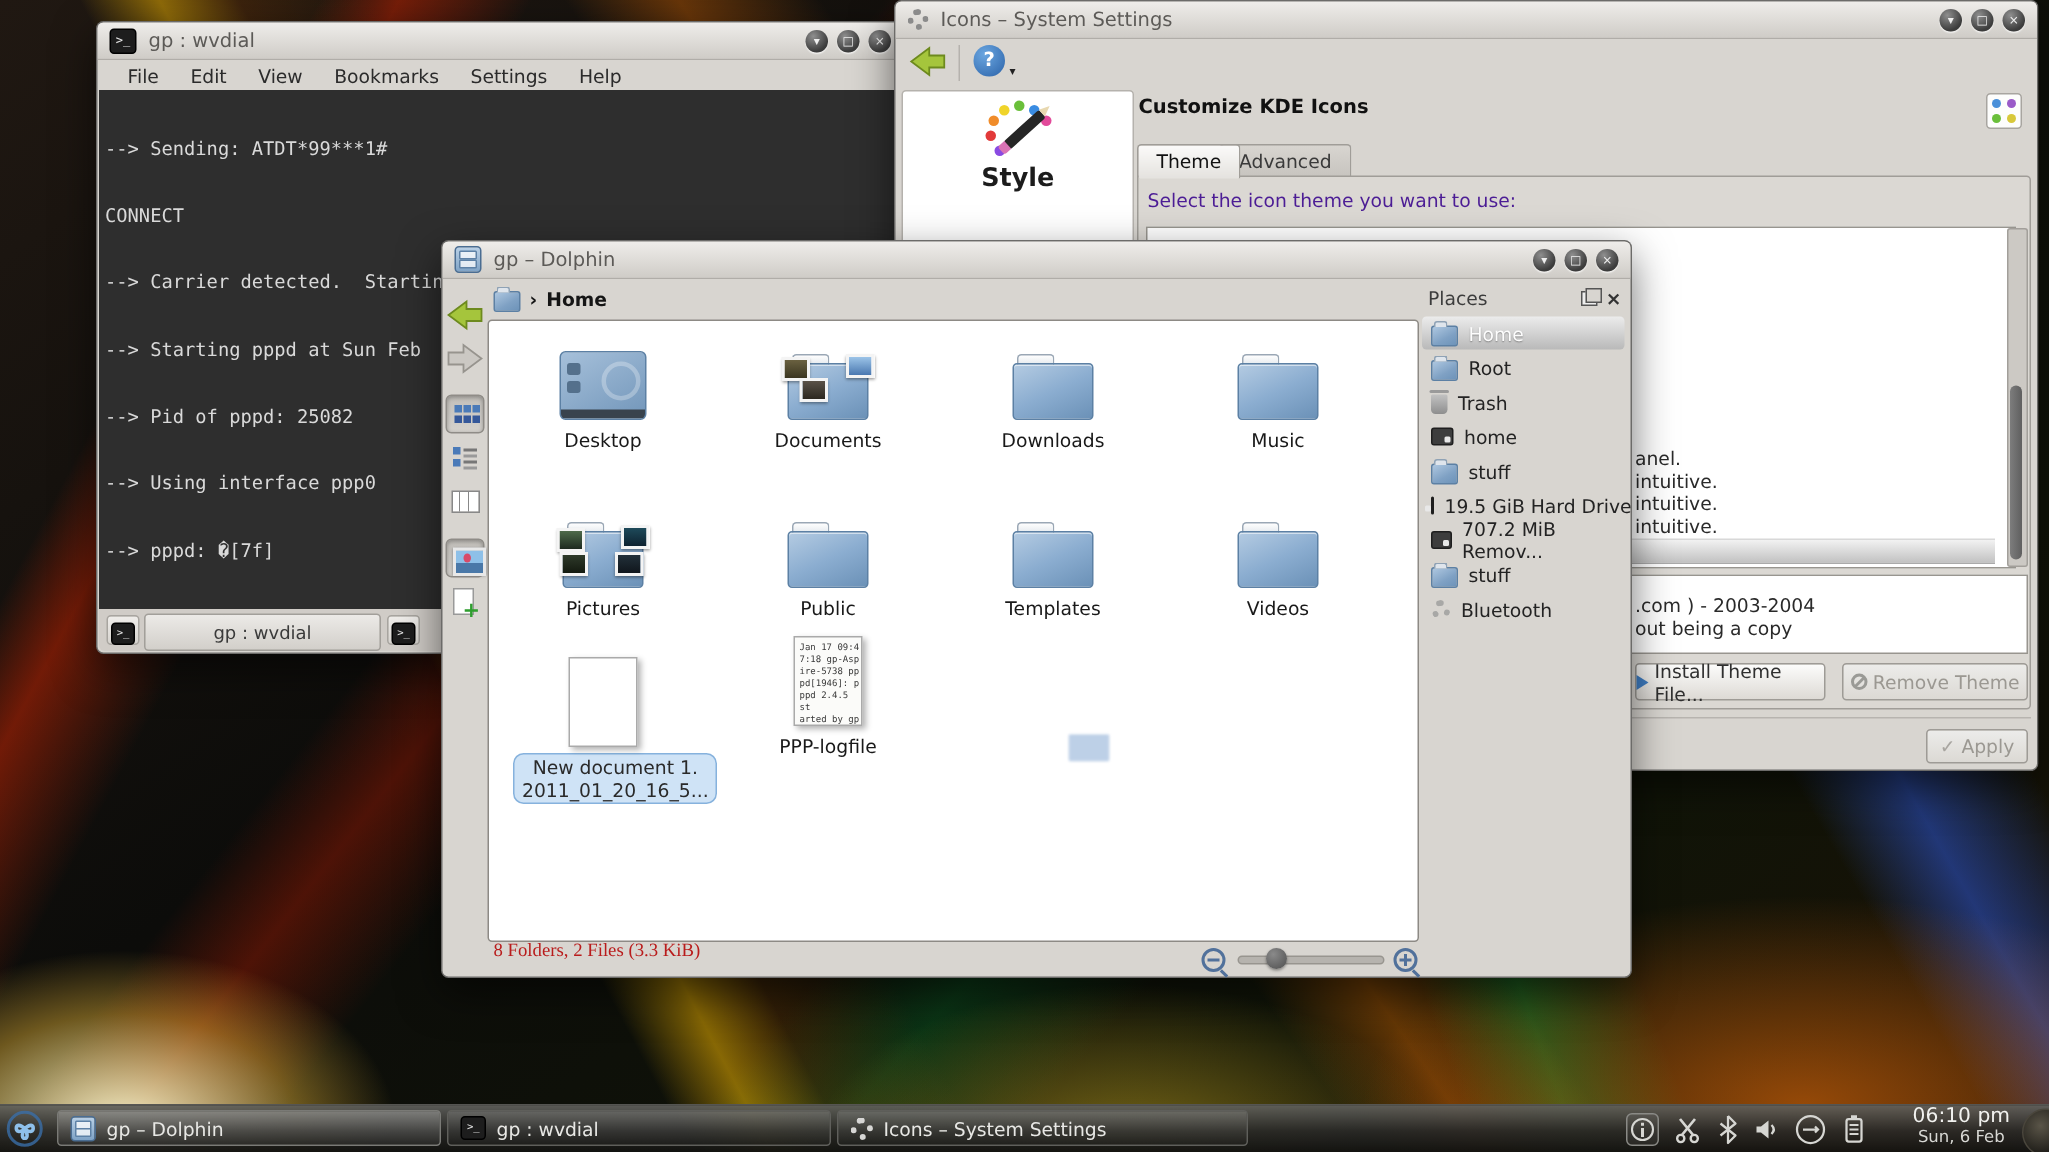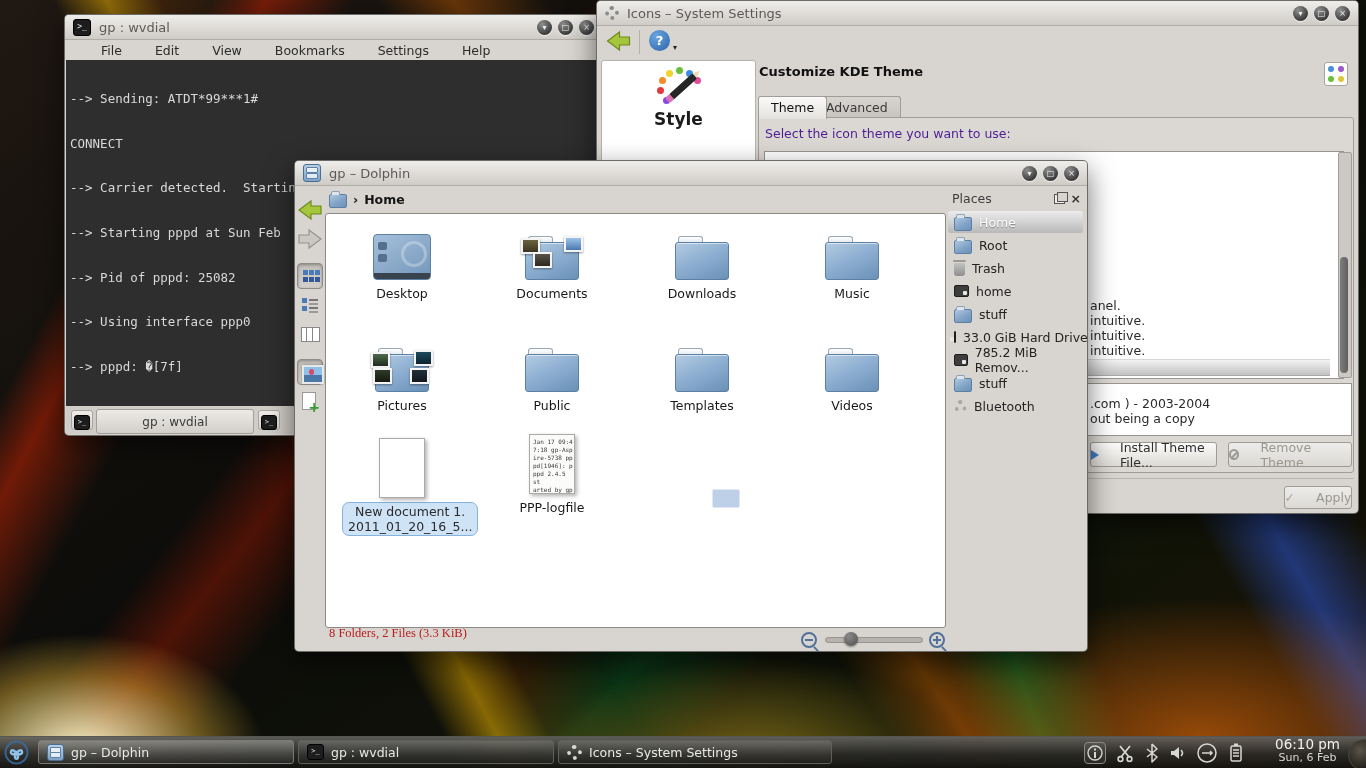--- a/index.html
+++ b/index.html
@@ -29,21 +29,21 @@
   .term-mini{width:16px;height:15px;background:#1d1d1d;border:1px solid #000;border-radius:3px;color:#e8e8e8;
     font-family:"DejaVu Sans Mono",monospace;font-size:8px;line-height:14px;text-align:center;display:inline-block;}
   .cab-mini{width:16px;height:16px;border-radius:3px;border:1px solid #4a6d92;display:inline-block;
     background:linear-gradient(#b9d0e6,#7fa3c6);position:relative;}
   .cab-mini::before,.cab-mini::after{content:"";position:absolute;left:2px;right:2px;height:4px;background:rgba(255,255,255,.75);
     border:1px solid #5d81a6;border-radius:1px;}
   .cab-mini::before{top:2px}.cab-mini::after{bottom:2px}
   .gear-mini{width:14px;height:14px;border-radius:50%;border:4px dotted #8b8b8b;box-sizing:border-box;display:inline-block;}
   .gear-mini.light{border-color:#d6d6d4;}
   
-  .menubar{display:flex;gap:33px;padding:3px 0 3px 36px;font-size:12.5px;color:#2b2b2b;}
+  .menubar{display:flex;gap:21px;padding:3px 0 3px 20px;font-size:12.5px;color:#2b2b2b;}
   .menubar span{cursor:default;}
   .termscreen{position:absolute;left:1px;right:1px;top:45px;bottom:29px;background:#2e2e2e;color:#d9d9d9;
     font-family:"DejaVu Sans Mono","Liberation Mono",monospace;font-size:12.5px;line-height:14.9px;
     padding:2px 0 0 4px;white-space:pre;overflow:hidden;}
   .termtabs{position:absolute;left:1px;right:1px;bottom:1px;height:28px;background:#d0ccc7;border-radius:0 0 4px 4px;}
   .ttab-btn{position:absolute;top:4px;width:22px;height:20px;background:linear-gradient(#efedea,#d6d3ce);
     border:1px solid #a8a5a0;border-radius:3px;text-align:center;padding-top:1px;box-sizing:border-box;}
   .ttab{position:absolute;top:3px;left:30px;width:156px;height:23px;background:linear-gradient(#eceae7,#d2cfca);
     border:1px solid #a29f9a;border-radius:3px;display:flex;align-items:center;justify-content:center;gap:5px;font-size:12px;color:#3a3a3a;}
   
@@ -65,21 +65,21 @@
   .heading{font-weight:bold;font-size:13px;color:#111;}
   .tab{position:absolute;height:22px;padding:0 12px;line-height:22px;font-size:12.5px;border:1px solid #a09d98;border-bottom:none;border-radius:3px 3px 0 0;}
   .tab.active{background:linear-gradient(#fbfaf9,#e4e2de);z-index:2;color:#111;}
   .tab.idle{background:linear-gradient(#d8d5d0,#c6c3be);color:#3a3a3a;}
   .tabframe{position:absolute;border:1px solid #a09d98;background:#dbd8d3;border-radius:0 3px 3px 3px;}
   .whitebox{position:absolute;background:#fff;border:1px solid #98958f;}
   .selband{position:absolute;height:15px;background:linear-gradient(#f2f2f2,#c2c2c2);border-top:1px solid #d8d8d8;border-bottom:1px solid #aaa;}
   .sbar{position:absolute;width:12px;background:#ccc9c4;border:1px solid #a29f9a;border-radius:2px;}
   .sthumb{position:absolute;left:1px;width:8px;background:linear-gradient(90deg,#7d7d7d,#5f5f5f);border-radius:4px;}
   .btn{position:absolute;height:25px;background:linear-gradient(#fcfcfb,#dddad5);border:1px solid #9e9b96;border-radius:3px;
-    display:flex;align-items:center;justify-content:center;gap:21px;font-size:12.5px;color:#2f2f2f;box-sizing:border-box;}
+    display:flex;align-items:center;justify-content:center;gap:4px;font-size:12.5px;color:#2f2f2f;box-sizing:border-box;}
   .btn.disabled{color:#9b9892;background:linear-gradient(#ececea,#dcd9d4);}
   .inst-arrow{width:0;height:0;border-left:8px solid #3f7ec4;border-top:5px solid transparent;border-bottom:5px solid transparent;position:relative;}
   .no-icon{width:11px;height:11px;border:2px solid #9a9a96;border-radius:50%;position:relative;box-sizing:border-box;}
   .no-icon::after{content:"";position:absolute;left:-1px;top:3px;width:9px;height:2px;background:#9a9a96;transform:rotate(-45deg);}
   .ovw-btn{position:absolute;width:22px;height:22px;background:#fdfdfc;border:1px solid #a8a5a0;border-radius:3px;}
   .ovw-btn i{position:absolute;width:6px;height:6px;border-radius:50%;}
   .help-btn{position:relative;width:21px;height:21px;border-radius:50%;background:radial-gradient(circle at 35% 30%,#6aa6e0,#2b62a8);
     color:#fff;font-weight:bold;font-size:13px;text-align:center;line-height:21px;}
   .help-car{position:absolute;font-size:8px;color:#222;}
   
@@ -247,21 +247,21 @@
       </div>
       <div class="ws-icon"></div>
     </div>
 
     <div class="ovw-btn" style="right:10px;top:61px;">
       <i style="left:3px;top:3px;background:#4a90d9;"></i>
         <i style="right:3px;top:3px;background:#9a5ac8;"></i>
       <i style="left:3px;bottom:3px;background:#6abf3a;"></i>
         <i style="right:3px;bottom:3px;background:#d8c83a;"></i>
     </div>
-    <div class="heading" style="position:absolute;left:162px;top:63px;">Customize KDE Theme</div>
+    <div class="heading" style="position:absolute;left:162px;top:63px;">Customize KDE Icons</div>
     <div class="tab active" style="left:161px;top:95px;">Theme</div>
     <div class="tab idle" style="left:216px;top:95px;">Advanced</div>
     <div class="tabframe" style="left:161px;top:116px;width:594px;height:354px;">
       <div style="position:absolute;left:6px;top:8px;font-size:12.5px;color:#4c1d95;">Select the icon theme you want to use:</div>
     </div>
     <div class="whitebox" style="left:167px;top:150px;width:578px;height:226px;">
       <div style="position:absolute;left:325px;top:146px;">anel.</div>
       <div style="position:absolute;left:325px;top:161px;">intuitive.</div>
       <div style="position:absolute;left:325px;top:176px;">intuitive.</div>
       <div style="position:absolute;left:325px;top:191px;">intuitive.</div>
@@ -419,21 +419,21 @@
       </div>
 
       <div class="cell" style="left:16px;top:222px;">
         <div class="iconslot" style="height:62px;">
             <div class="page"></div>
           </div>
         <div style="margin-top:4px;">
           <span class="sel-label"><span>New document 1.</span><br><span>2011_01_20_16_5...</span></span>
         </div>
       </div>
-      <div class="cell" style="left:166px;top:218px;">
+      <div class="cell" style="left:166px;top:208px;">
         <div class="iconslot" style="height:62px;">
             <div class="pagetxt">
           <div>Jan 17 09:4</div>
               <div>7:18 gp-Asp</div>
           <div>ire-5738 pp</div>
               <div>pd[1946]: p</div>
           <div>ppd 2.4.5 st</div>
               <div>arted by gp</div>
 
         </div>
@@ -464,25 +464,25 @@
       <div class="prow" style="top:91px;">
           <span class="dev-i"></span>
           <span>home</span>
         </div>
       <div class="prow" style="top:114px;">
           <span class="mfold"></span>
           <span>stuff</span>
         </div>
       <div class="prow" style="top:137px;">
           <span class="dev-i"></span>
-          <span style="white-space:nowrap;">33.0 GiB Hard Drive</span>
+          <span style="white-space:nowrap;">19.5 GiB Hard Drive</span>
         </div>
       <div class="prow" style="top:160px;">
           <span class="dev-i"></span>
-          <span>785.2 MiB Remov...</span>
+          <span>707.2 MiB Remov...</span>
         </div>
       <div class="prow" style="top:183px;">
           <span class="mfold"></span>
           <span>stuff</span>
         </div>
       <div class="prow" style="top:206px;">
           <span class="gear-mini" style="width:13px;height:13px;border-width:4px;border-color:#a8a8a6;"></span>
           <span>Bluetooth</span>
         </div>
     </div>

